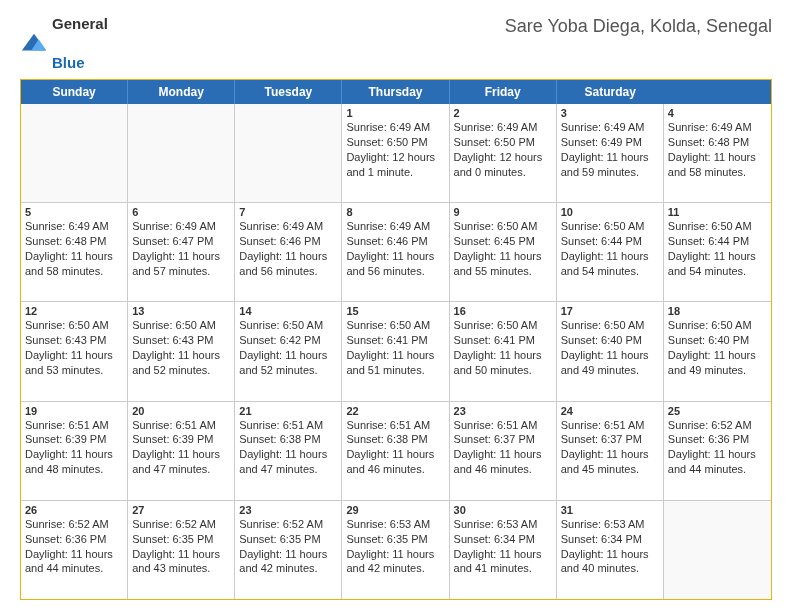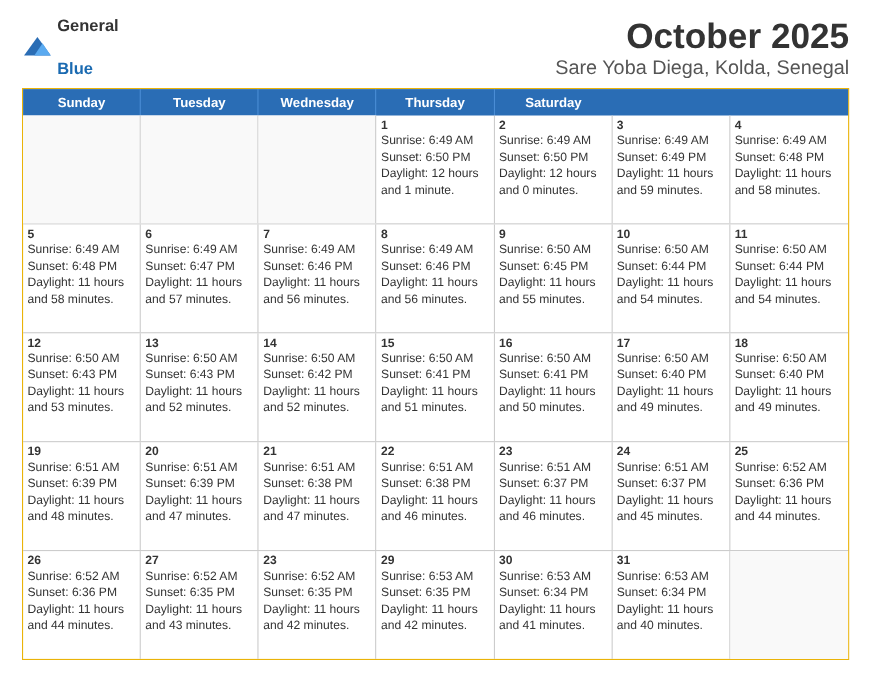--- a/index.html
+++ b/index.html
@@ -124,31 +124,31 @@
       <svg class="logo-icon" viewBox="0 0 30 30">
         <polygon points="15,4 28,22 2,22" fill="#2a6db5"></polygon>
         <polygon points="20,10 28,22 12,22" fill="#5aaaf0"></polygon>
       </svg>
       <div class="logo-text">
         <span class="logo-general">General</span>
         <span class="logo-blue">Blue</span>
       </div>
     </div>
     <div class="header-right">
-      <div class="month-title">October 2025</div>
       <div class="location">Sare Yoba Diega, Kolda, Senegal</div>
     </div>
   </div>
 
   <div class="calendar">
     <div class="day-headers">
     <div class="day-header">Sunday</div>
+        <div class="day-header">Monday</div>
         <div class="day-header">Tuesday</div>
-        <div class="day-header">Wednesday</div>
         <div class="day-header">Thursday</div>
+        <div class="day-header">Friday</div>
         <div class="day-header">Saturday</div>
       </div>
     <div class="calendar-body">
     <div class="week-row">
           <div class="day-cell empty"></div>
           <div class="day-cell empty"></div>
           <div class="day-cell empty"></div>
           <div class="day-cell">
             <div class="day-num">1</div>
             <div class="day-info" style="white-space: pre-line;">Sunrise: 6:49 AM

